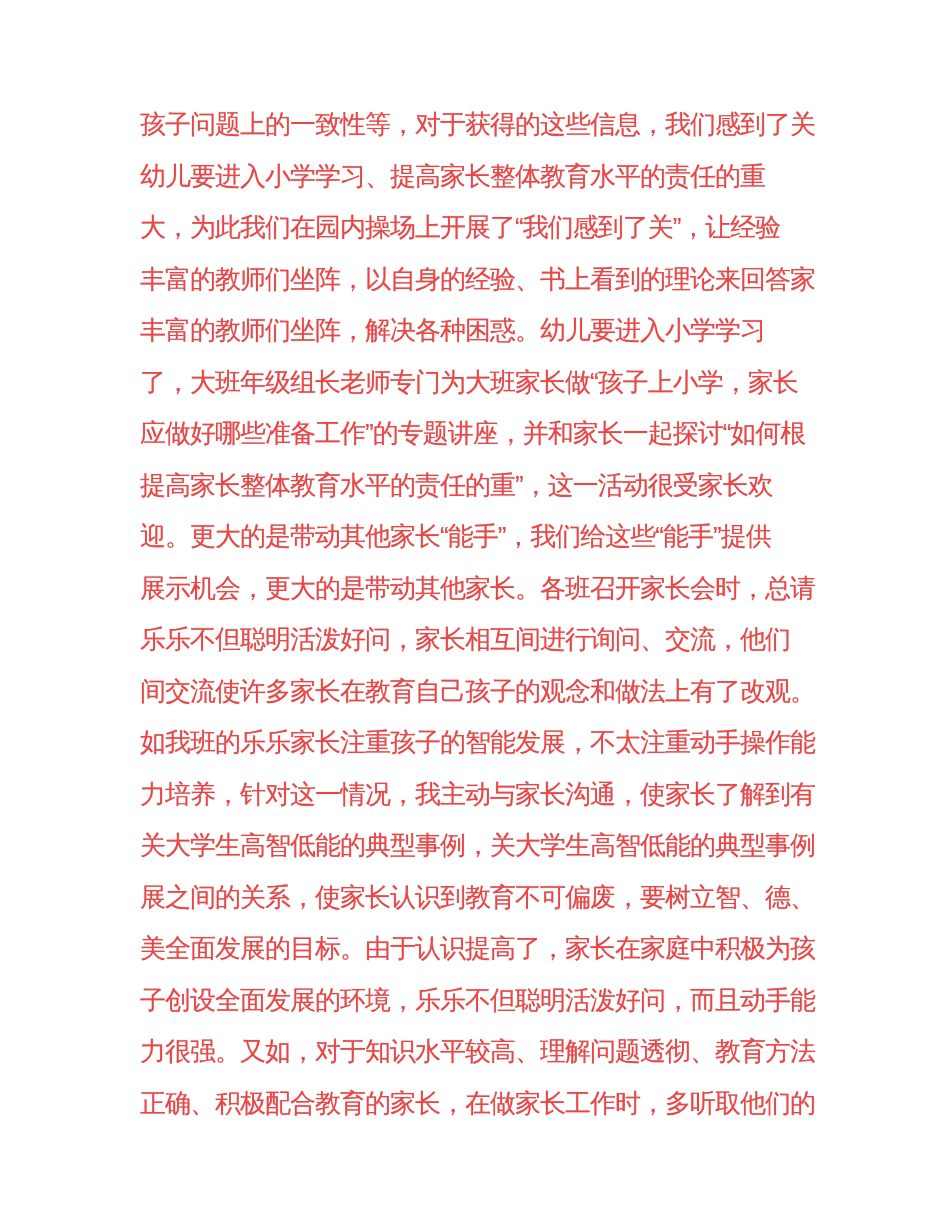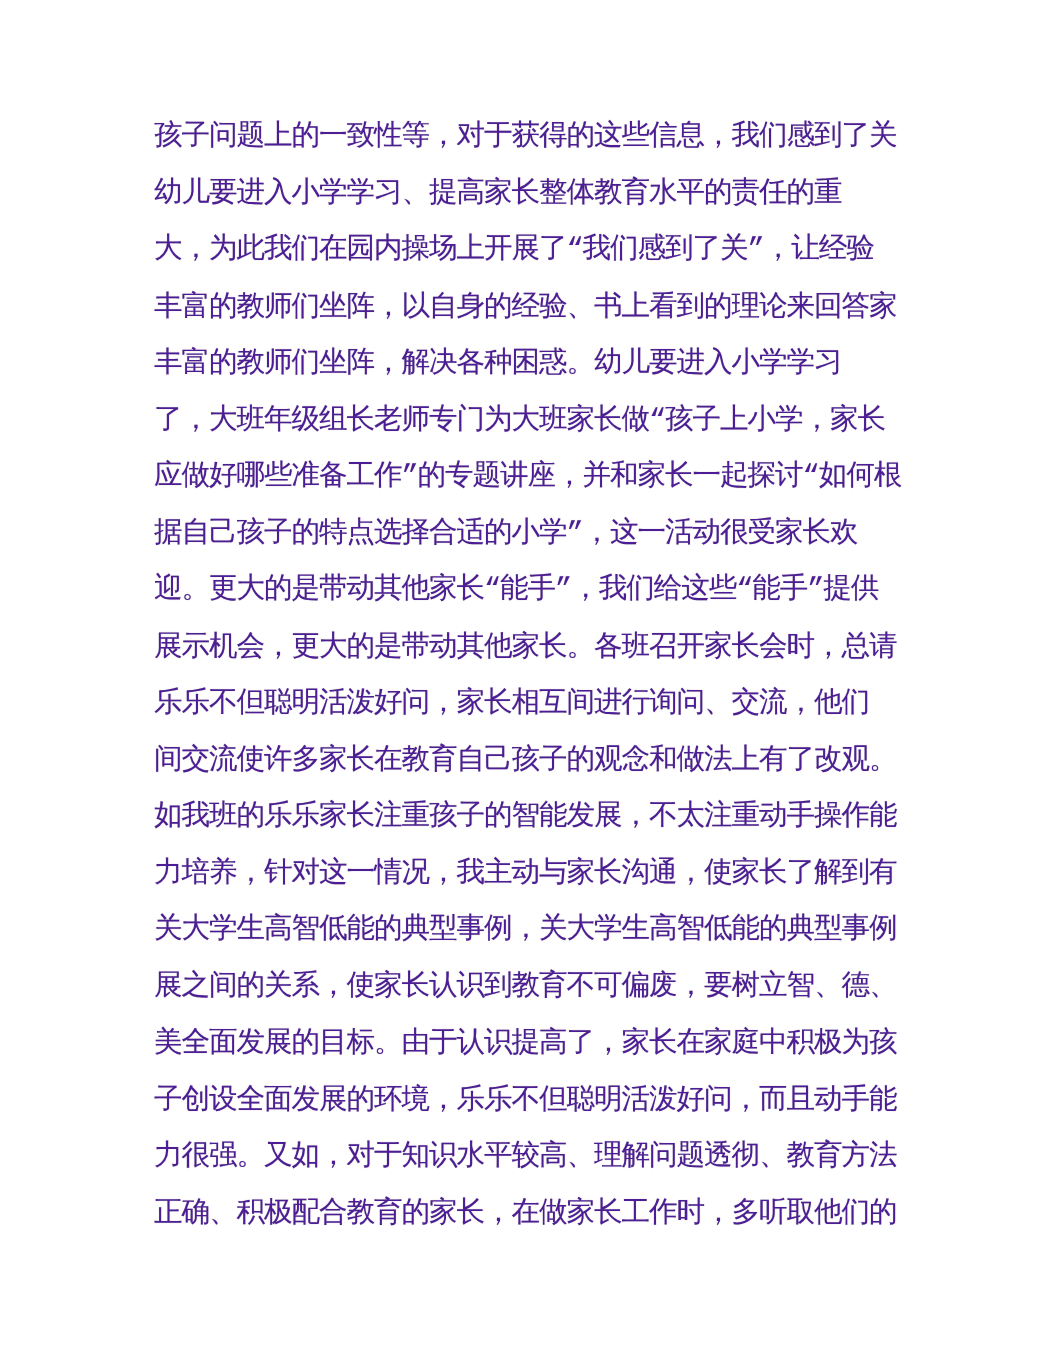--- a/index.html
+++ b/index.html
@@ -14,43 +14,43 @@
     background: #ffffff;
     overflow: hidden;
   }
   .text-content {
     position: absolute;
     left: 140px;
     top: 99px;
     width: 690px;
   }
   .line {
-    font-family: Liberation Mono, monospace;
+    font-family: Liberation Sans, sans-serif;
     font-size: 26px;
     letter-spacing: -1px;
     line-height: 51.5px;
     height: 51.5px;
-    color: #4c1d95;
+    color: #ef4444;
     white-space: nowrap;
     text-shadow: 0 0 1px rgba(0,0,0,0.30);
   }
 </style>
 </head>
 <body>
 
 <div class="page">
   <div class="text-content">
     <div class="line">孩子问题上的一致性等，对于获得的这些信息，我们感到了关</div>
     <div class="line">幼儿要进入小学学习、提高家长整体教育水平的责任的重</div>
     <div class="line">大，为此我们在园内操场上开展了“我们感到了关”，让经验</div>
     <div class="line">丰富的教师们坐阵，以自身的经验、书上看到的理论来回答家</div>
     <div class="line">丰富的教师们坐阵，解决各种困惑。幼儿要进入小学学习</div>
     <div class="line">了，大班年级组长老师专门为大班家长做“孩子上小学，家长</div>
     <div class="line">应做好哪些准备工作”的专题讲座，并和家长一起探讨“如何根</div>
-    <div class="line">据自己孩子的特点选择合适的小学”，这一活动很受家长欢</div>
+    <div class="line">提高家长整体教育水平的责任的重”，这一活动很受家长欢</div>
     <div class="line">迎。更大的是带动其他家长“能手”，我们给这些“能手”提供</div>
     <div class="line">展示机会，更大的是带动其他家长。各班召开家长会时，总请</div>
     <div class="line">乐乐不但聪明活泼好问，家长相互间进行询问、交流，他们</div>
     <div class="line">间交流使许多家长在教育自己孩子的观念和做法上有了改观。</div>
     <div class="line">如我班的乐乐家长注重孩子的智能发展，不太注重动手操作能</div>
     <div class="line">力培养，针对这一情况，我主动与家长沟通，使家长了解到有</div>
     <div class="line">关大学生高智低能的典型事例，关大学生高智低能的典型事例</div>
     <div class="line">展之间的关系，使家长认识到教育不可偏废，要树立智、德、</div>
     <div class="line">美全面发展的目标。由于认识提高了，家长在家庭中积极为孩</div>
     <div class="line">子创设全面发展的环境，乐乐不但聪明活泼好问，而且动手能</div>

